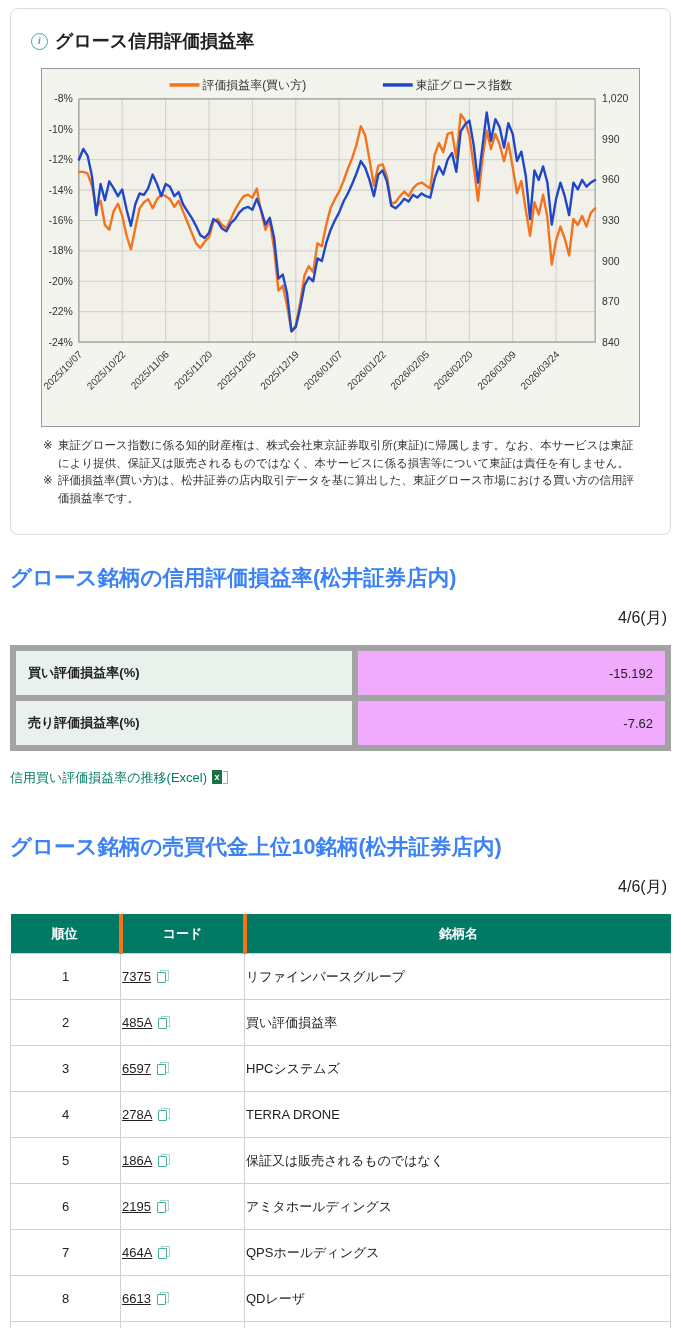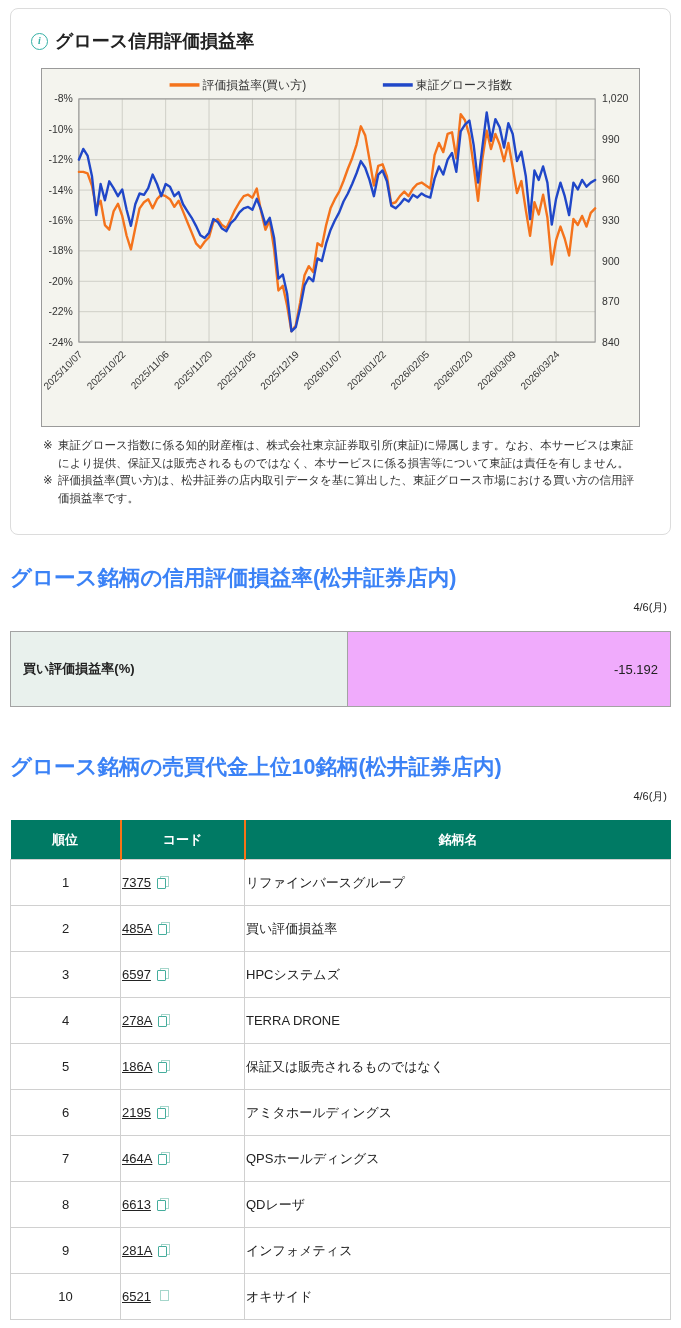--- a/index.html
+++ b/index.html
@@ -13,40 +13,40 @@
   .card-title{font-size:18px;font-weight:bold;color:#222;}
   .chart-box{margin:15px 10px 0;border:1px solid #9a9a9a;background:#f4f4ee;}
   .chart-box svg{display:block;width:100%;height:auto;}
   .notes{margin:10px 12px 0;font-size:11.5px;line-height:1.55;color:#333;}
   .note{display:flex;}
   .note .marker{flex:0 0 1.3em;}
 
   
   .section-title{margin:28px 10px 0;font-size:21.5px;font-weight:bold;color:#3b82f6;}
   .section-title.second{margin-top:45px;}
-  .date-row{text-align:right;margin:8px 14px 0;font-size:11px;color:#222;}
+  .date-row{text-align:right;margin:16px 14px 0;font-size:16px;color:#222;}
 
   
   .pl-table{border-collapse:collapse;margin:16px 10px 0;width:661px;table-layout:fixed;}
-  .pl-table td{border:1px solid #a3a3a3;height:42px;font-size:13px;padding:16px 12px;}
+  .pl-table td{border:6px solid #a3a3a3;height:42px;font-size:13px;padding:1px 12px;}
   .pl-label{background:#e9f1ed;font-weight:bold;width:312px;color:#222;}
   .pl-value{text-align:right;background:#f0abfc;}
 
   
   .excel-row{margin:18px 10px 0;font-size:13px;}
   .excel-link{color:#007a64;text-decoration:none;cursor:pointer;}
   .excel-icon{position:relative;display:inline-block;width:16px;height:14px;margin-left:5px;vertical-align:-2px;}
   .excel-icon .sq{position:absolute;left:0;top:0;width:10px;height:14px;background:#1d7044;color:#fff;
     font-size:9px;font-weight:bold;text-align:center;line-height:14px;}
   .excel-icon .pg{position:absolute;right:0;top:1px;width:4px;height:11px;background:#fff;border:1px solid #aaa;border-left:none;}
 
   
   .rank-table{border-collapse:collapse;margin:16px 10px 0;width:661px;table-layout:fixed;}
   .rank-table th{background:#007a64;color:#fff;font-size:13px;font-weight:bold;height:37px;text-align:center;}
-  .rank-table th.sep{border-right:2px solid #f97316;text-align:center;}
+  .rank-table th.sep{border-right:4px solid #f97316;text-align:center;}
   .rank-table td{border:1px solid #d0d0d0;height:43px;font-size:13px;background:#fff;}
   .rank-table col.c-rank{width:110px;}
   .rank-table col.c-code{width:124px;}
   td.rank{text-align:center;}
   td.code{text-align:left;white-space:nowrap;}
   td.name{}
   a.code-link{color:#222;text-decoration:underline;cursor:pointer;}
   .copy-icon{position:relative;display:inline-block;width:12px;height:13px;margin-left:6px;vertical-align:-2px;}
   .copy-icon i{position:absolute;right:0;top:0;width:7px;height:9px;border:1px solid #a5d6cb;background:#fff;display:block;}
   .copy-icon b{position:absolute;left:0;top:2px;width:7px;height:9px;border:1.5px solid #44ad9c;border-radius:1px;background:#fff;display:block;}
@@ -135,23 +135,30 @@
   </div>
 
   <h2 class="section-title">グロース銘柄の信用評価損益率(松井証券店内)</h2>
   <div class="date-row">4/6(月)</div>
   <table class="pl-table">
     <tbody>
         <tr>
           <td class="pl-label">買い評価損益率(%)</td>
           <td class="pl-value">-15.192</td>
         </tr>
+        <tr>
+          <td class="pl-label">売り評価損益率(%)</td>
+          <td class="pl-value">-7.62</td>
+        </tr>
       </tbody>
   </table>
 
+  <div class="excel-row">
+    <a class="excel-link">信用買い評価損益率の推移(Excel)</a><span class="excel-icon"><span class="sq">x</span><span class="pg"></span></span>
+  </div>
 
   <h2 class="section-title second">グロース銘柄の売買代金上位10銘柄(松井証券店内)</h2>
   <div class="date-row">4/6(月)</div>
   <table class="rank-table">
     <colgroup>
         <col class="c-rank">
         <col class="c-code">
         <col>
       </colgroup>
     <thead>

